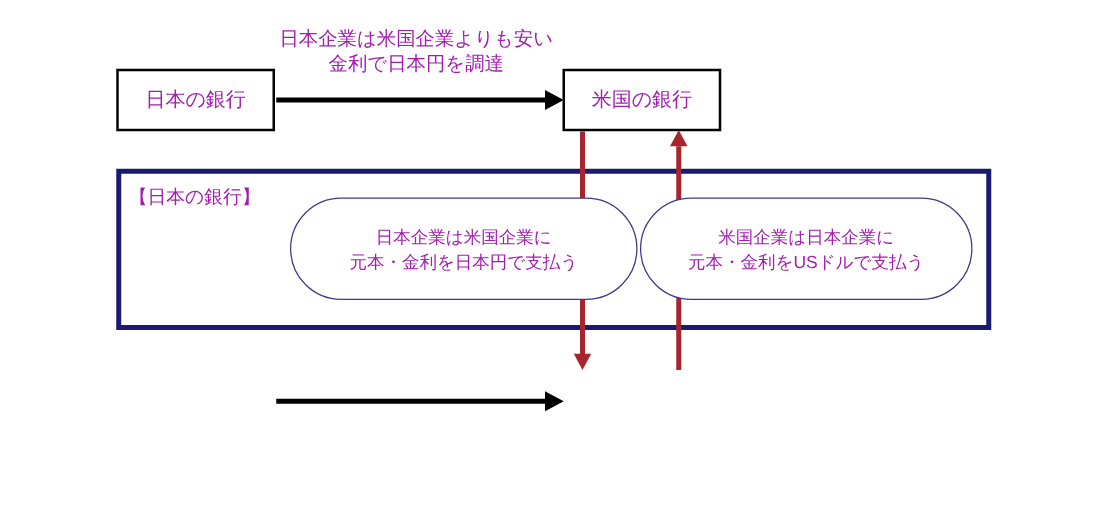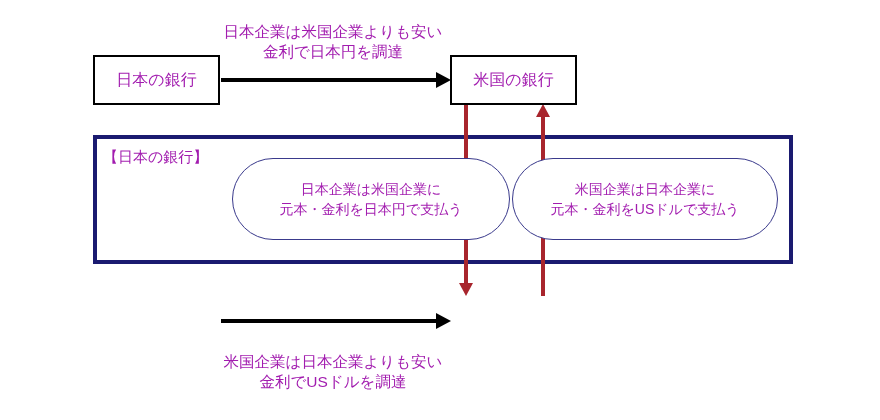--- a/index.html
+++ b/index.html
@@ -120,16 +120,14 @@
     </g>
     <g>
       <line x1="221" y1="321" x2="436" y2="321" stroke="#000000" stroke-width="4"></line>
       <polygon points="436,313 436,329 451,321" fill="#000000"></polygon>
     </g>
   </svg>
 
   <div class="node-box japan-bank">日本の銀行</div>
   <div class="node-box japan-company">米国の銀行</div>
 
-  <div class="annotation bottom">米国企業は日本企業よりも安い
-金利でUSドルを調達</div>
 
 </div>
 
 </body></html>

